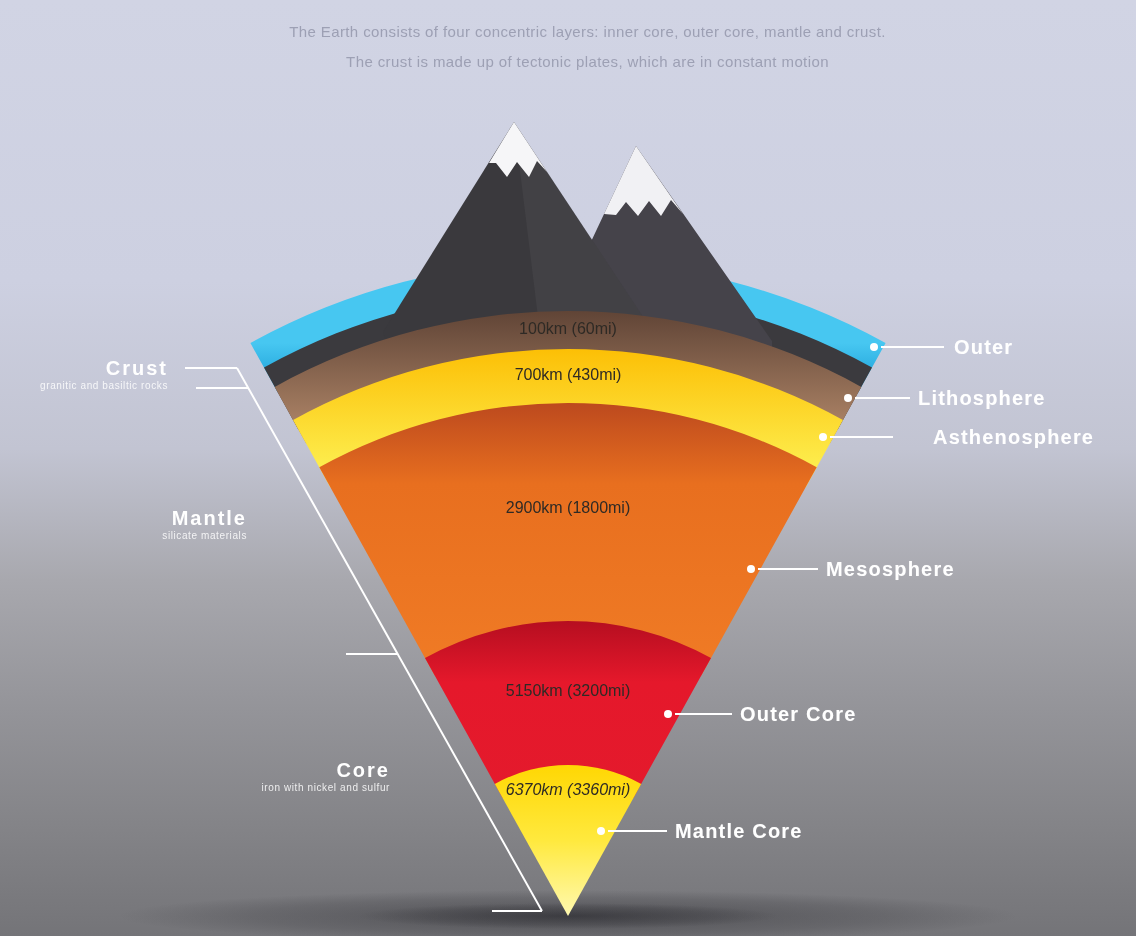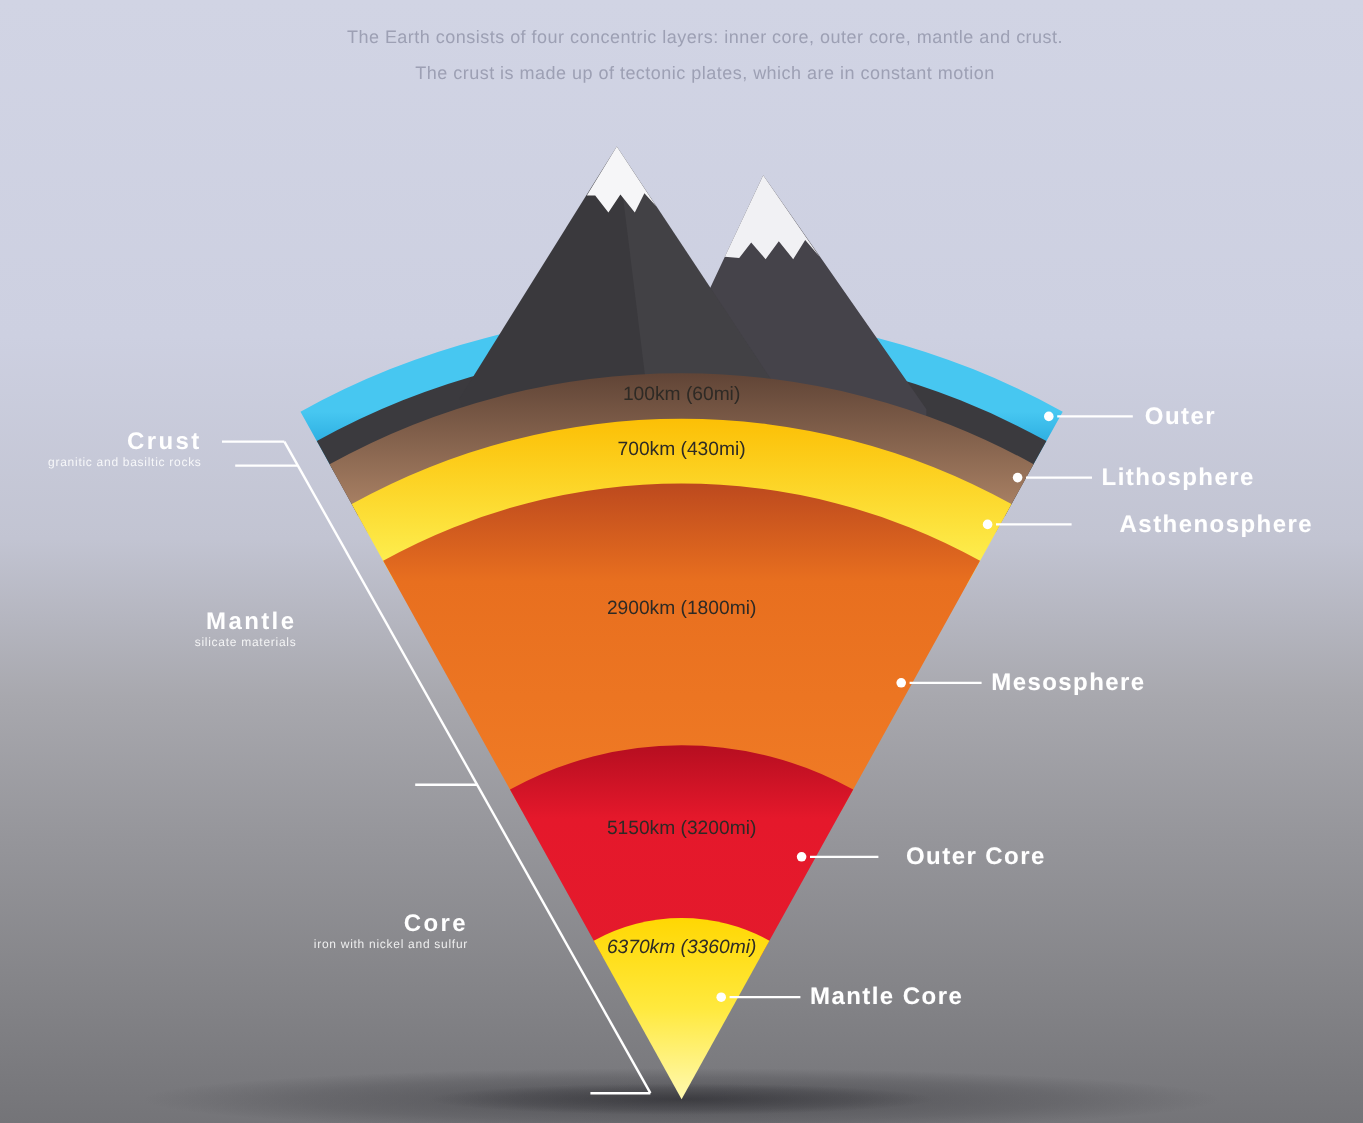--- a/index.html
+++ b/index.html
@@ -128,16 +128,16 @@
   </div>
   <div class="lblock" style="top:760px;width:390px;">
     <div class="t">Core</div>
     <div class="s">iron with nickel and sulfur</div>
   </div>
 
   <div class="rlbl" style="left:954px;top:336px;">Outer</div>
   <div class="rlbl" style="left:918px;top:387px;">Lithosphere</div>
   <div class="rlbl" style="left:900px;top:426px;margin-left:33px;">Asthenosphere</div>
   <div class="rlbl" style="left:826px;top:558px;">Mesosphere</div>
-  <div class="rlbl" style="left:740px;top:703px;margin-left:15px;">Outer Core</div>
+  <div class="rlbl" style="left:740px;top:703px;">Outer Core</div>
   <div class="rlbl" style="left:675px;top:820px;">Mantle Core</div>
 
 </div>
 
 </body></html>

